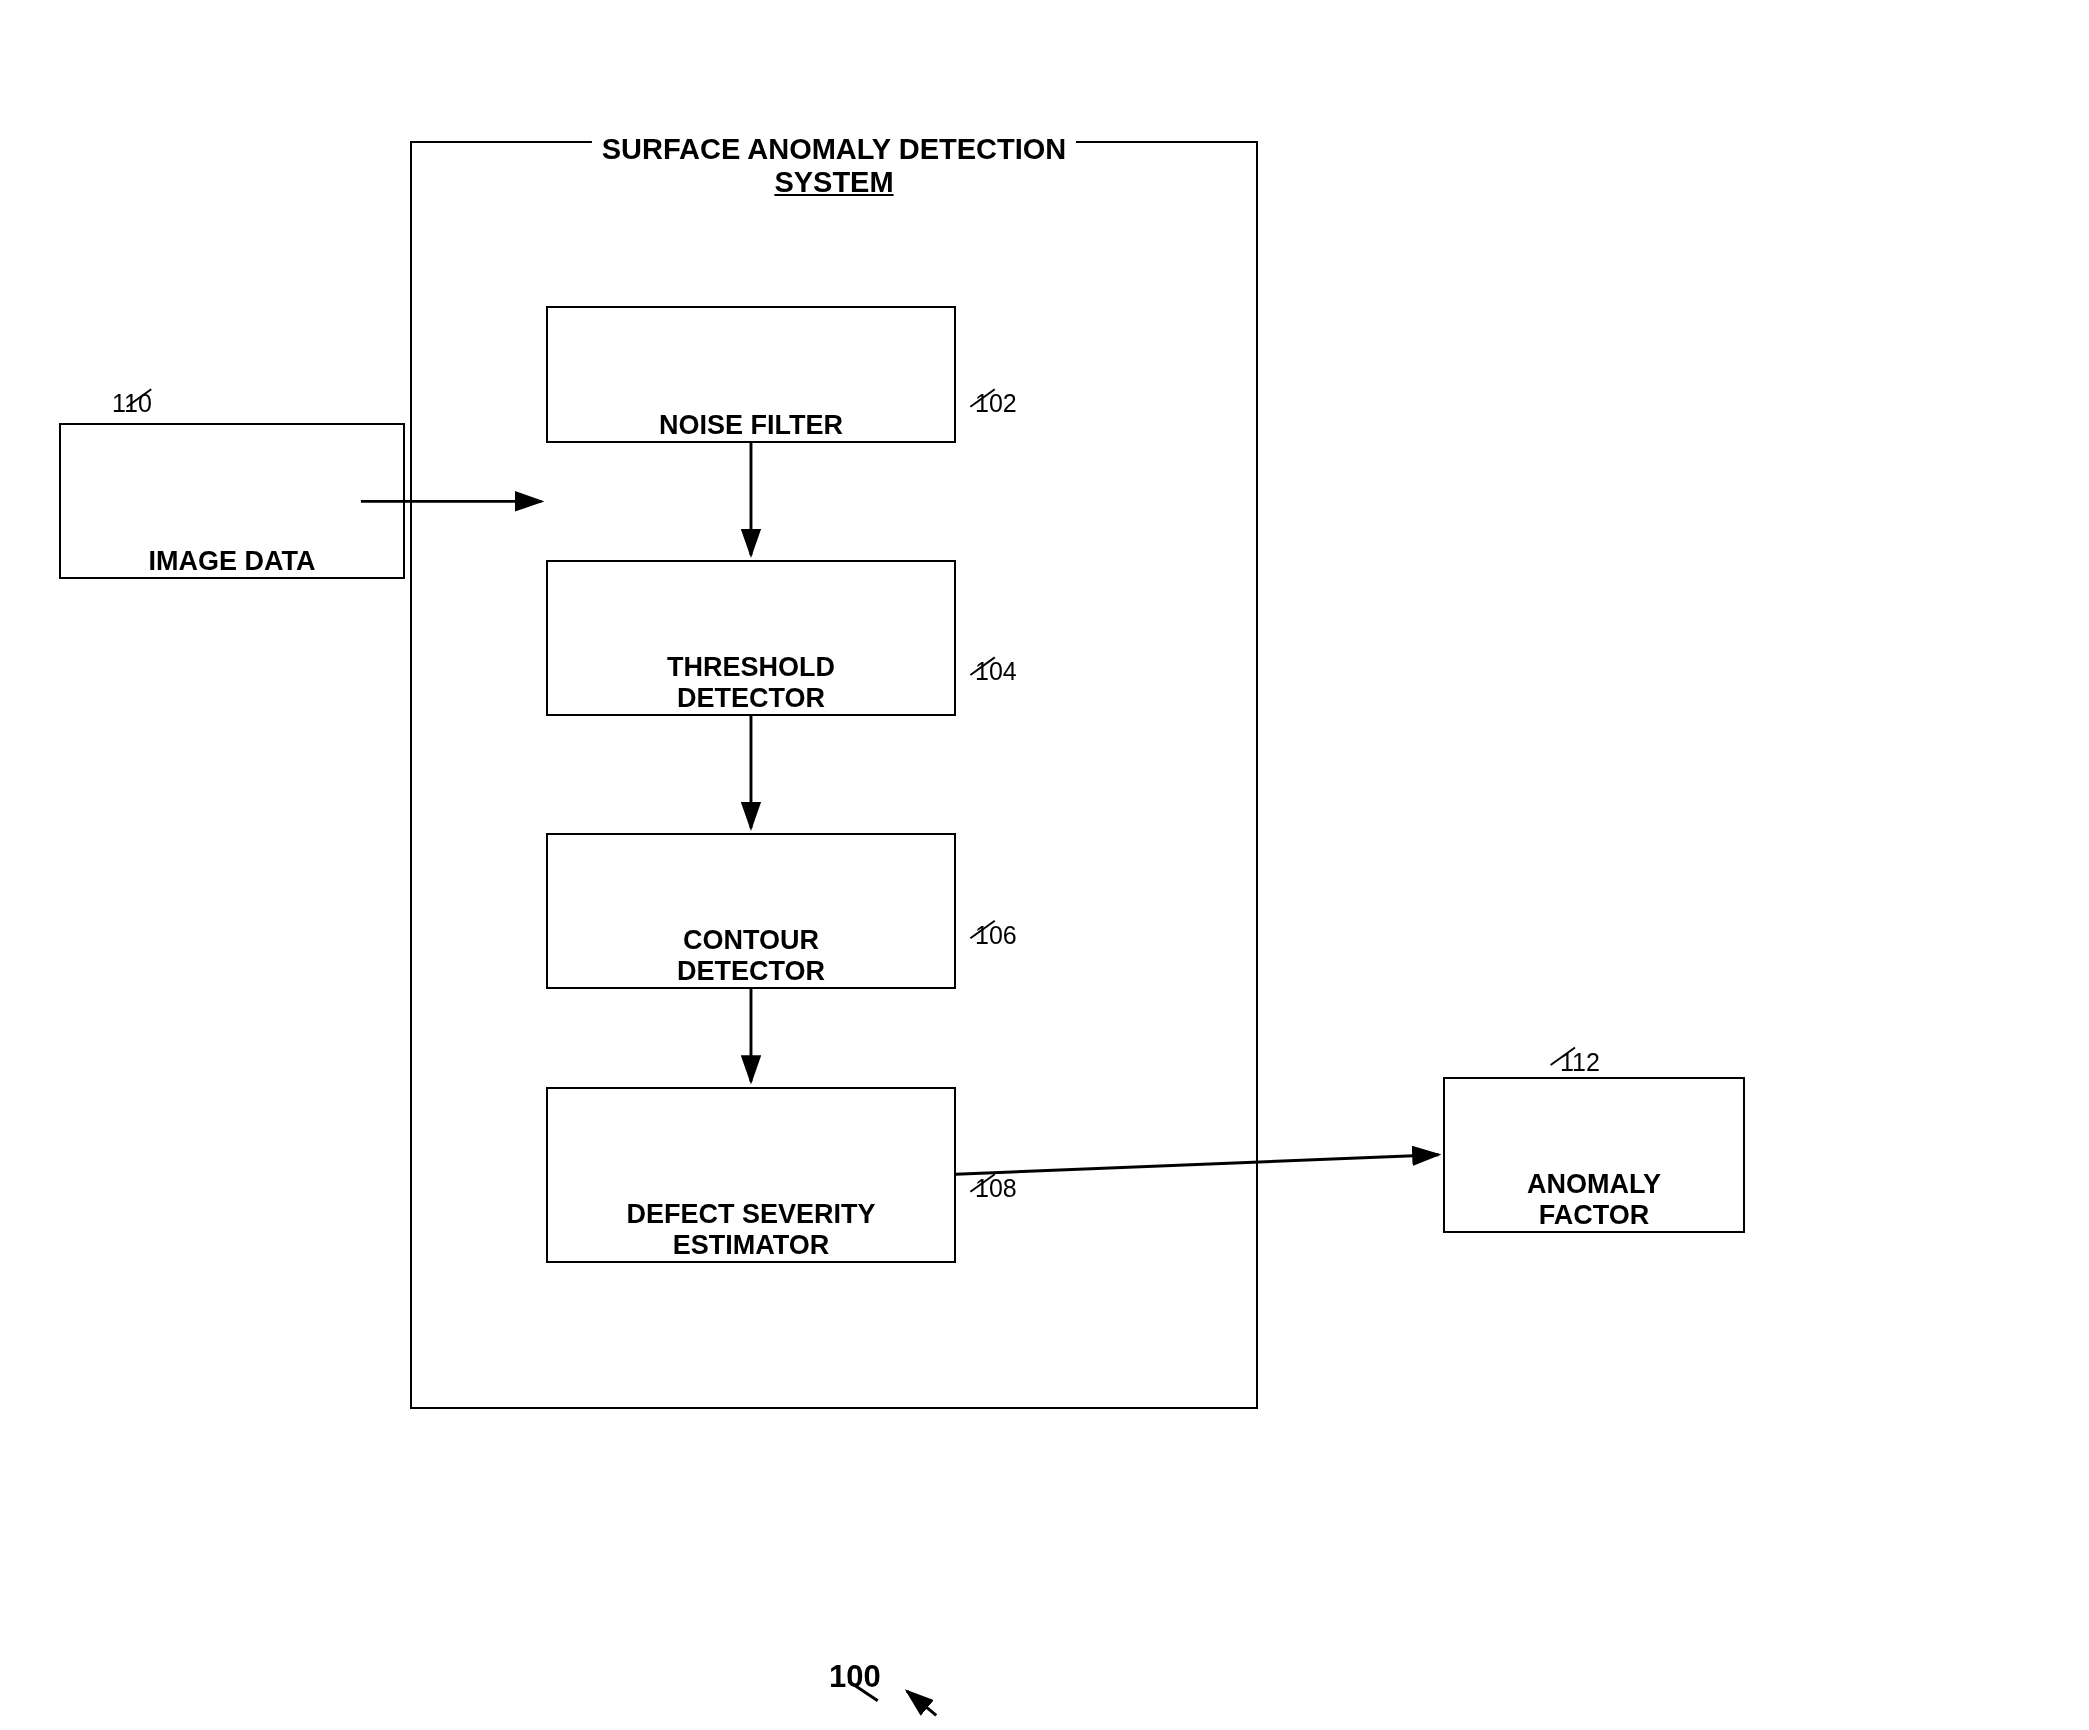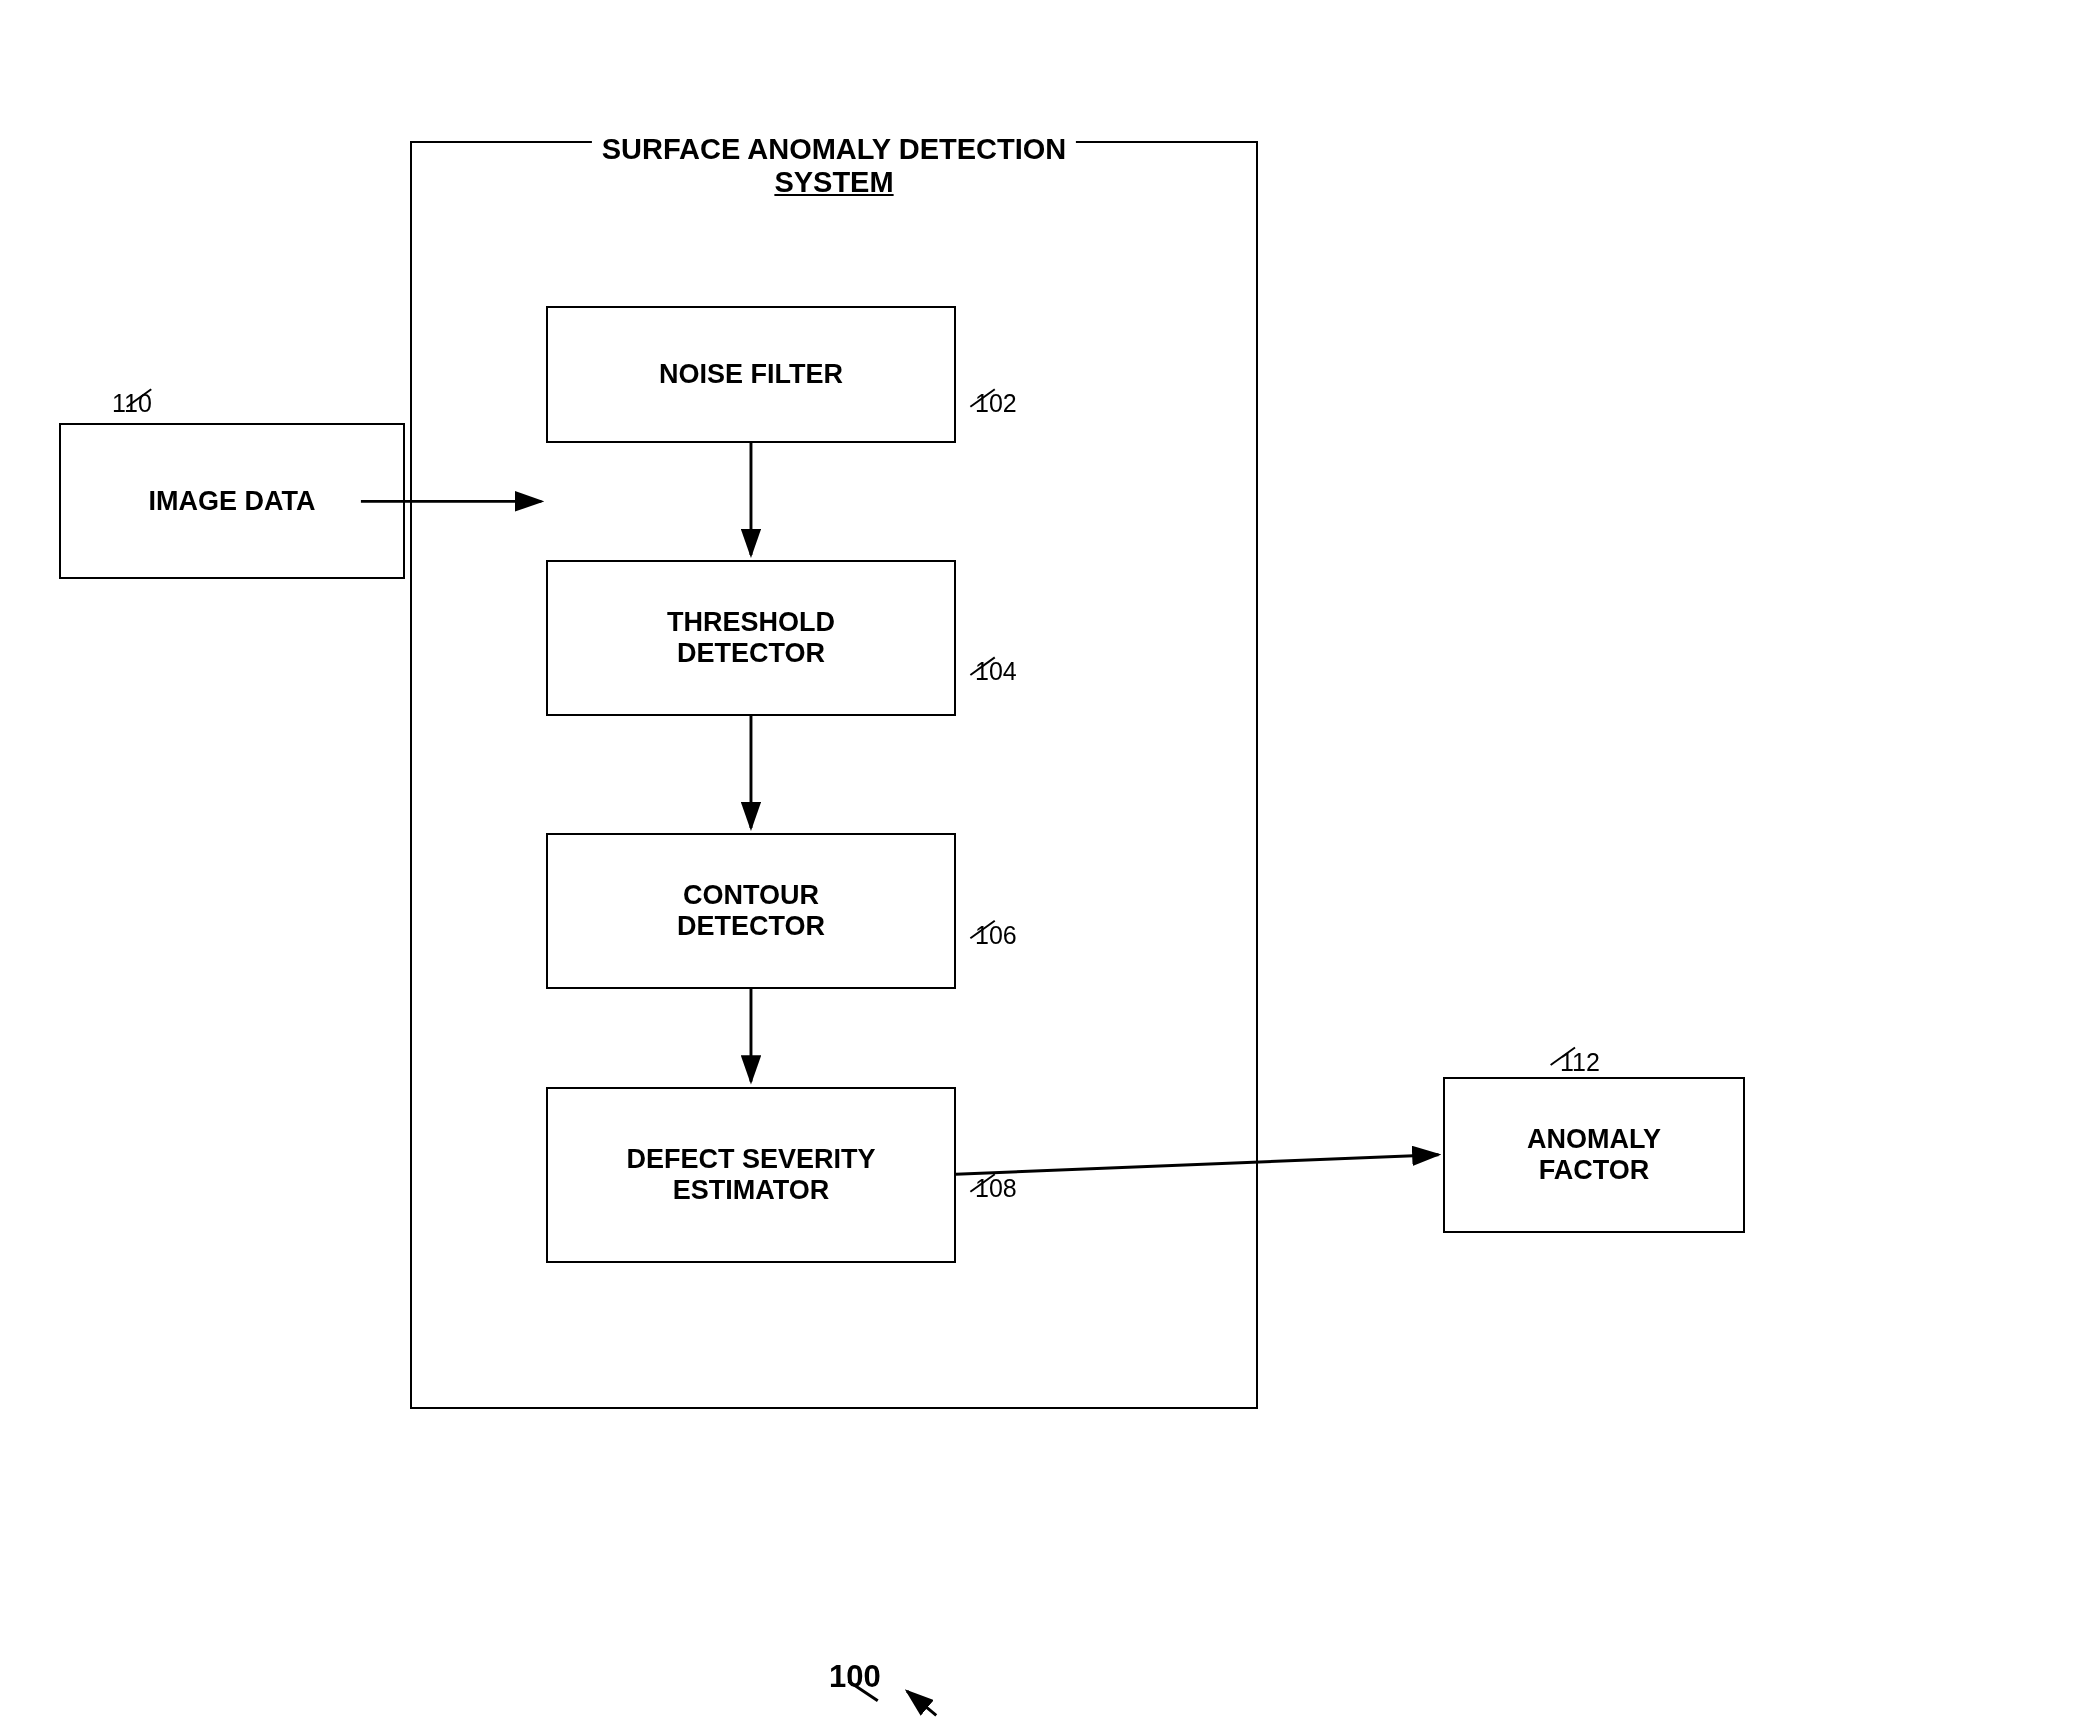--- a/index.html
+++ b/index.html
@@ -49,21 +49,21 @@
       display: block;
       text-decoration: underline;
     }
 
     
     .block {
       position: absolute;
       border: 2.9px solid #000;
       background: #fff;
       display: flex;
-      align-items: center;
+      align-items: flex-end;
       justify-content: center;
       text-align: center;
       font-size: 27px;
       font-weight: bold;
     }
 
     
     .image-data-block {
       top: 380px;
       left: 59px;

